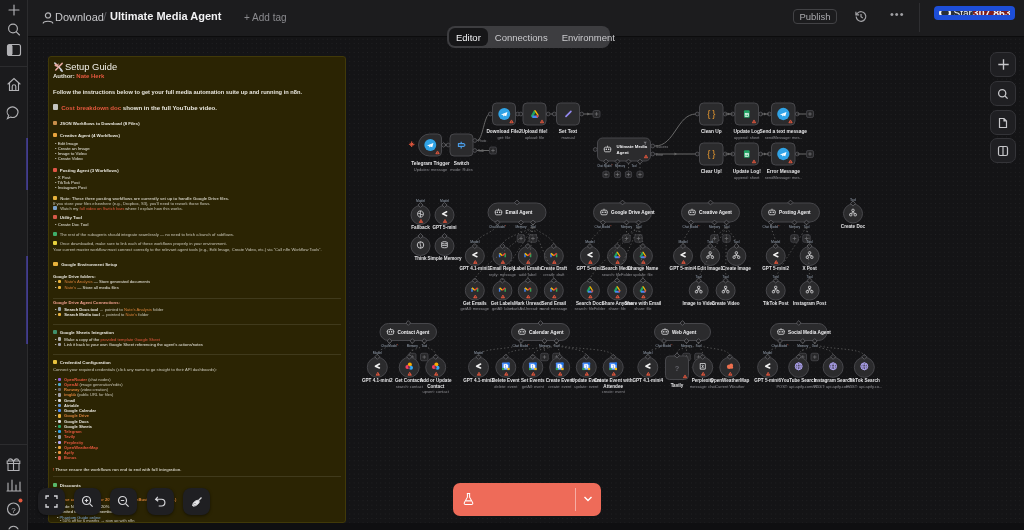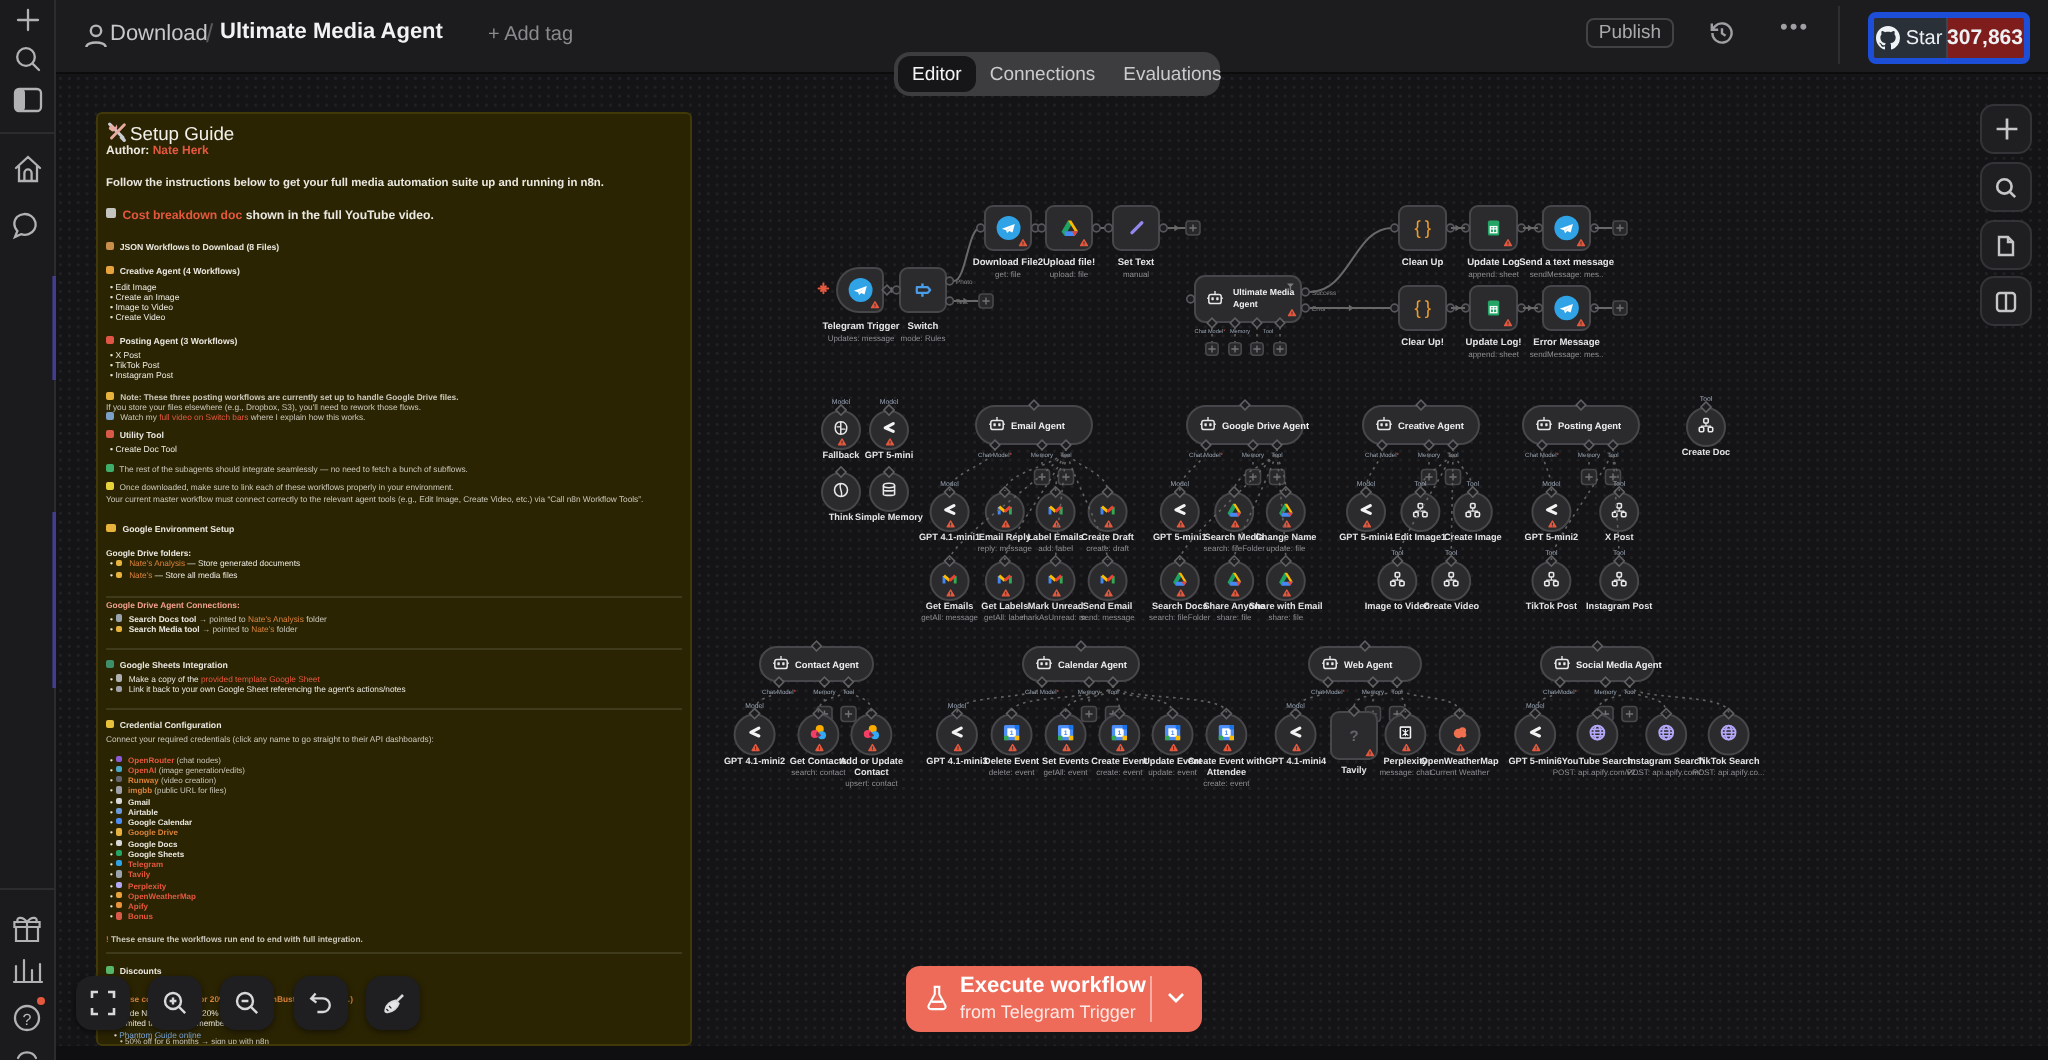--- a/index.html
+++ b/index.html
@@ -931,35 +931,35 @@
   <span class="abs" style="left:75px;top:9px;font-size:13px;color:#5a5a5e;">/</span>
   <span class="abs" style="left:82px;top:10px;font-size:11px;font-weight:700;color:#f2f2f4;">Ultimate Media Agent</span>
   <span class="abs" style="left:191px;top:11.5px;font-size:10px;color:#8b8b8f;padding-left:25px;">+ Add tag</span>
   <span class="abs" style="left:765px;top:9px;width:44px;height:15px;border:1px solid #424245;border-radius:4px;color:#a9a9ad;font-size:9.5px;display:flex;align-items:center;justify-content:center;">Publish</span>
   <svg class="abs" style="left:826px;top:9px;" width="14" height="15" viewBox="0 0 14 14" fill="none" stroke="#a0a0a4" stroke-width="1.2">
       <path d="M2.2,7 a4.8,4.8 0 1 0 1.4,-3.4 l-1.7,1.7 M1.9,2.2 v3.2 h3.2"></path>
       <path d="M7,4.6 v2.6 l1.8,1.2"></path>
     </svg>
   <span class="abs" style="left:862px;top:8px;font-size:11px;color:#a0a0a4;letter-spacing:1px;">•••</span>
   <div class="abs" style="left:891px;top:3px;width:1px;height:29px;background:#2e2e31;"></div>
-  <div class="abs" style="left:905.5px;top:6px;width:81px;height:26px;border:3px solid #1d4ed8;border-radius:4px;background:#7f1d1d;display:flex;overflow:hidden;">
+  <div class="abs" style="left:905.5px;top:6px;width:81px;height:14px;border:5px solid #1d4ed8;border-radius:4px;background:#7f1d1d;display:flex;overflow:hidden;">
     <div style="width:40px;background:#2a3038;display:flex;align-items:center;justify-content:center;border-right:1px solid #3d4450;">
       <svg width="12" height="12" viewBox="0 0 16 16" fill="#f0f3f6">
           <path d="M8 0C3.58 0 0 3.58 0 8c0 3.54 2.29 6.53 5.47 7.59.4.07.55-.17.55-.38 0-.19-.01-.82-.01-1.49-2.01.37-2.53-.49-2.69-.94-.09-.23-.48-.94-.82-1.13-.28-.15-.68-.52-.01-.53.63-.01 1.08.58 1.23.82.72 1.21 1.87.87 2.33.66.07-.52.28-.87.51-1.07-1.78-.2-3.64-.89-3.64-3.95 0-.87.31-1.59.82-2.15-.08-.2-.36-1.02.08-2.12 0 0 .67-.21 2.2.82.64-.18 1.32-.27 2-.27s1.36.09 2 .27c1.53-1.04 2.2-.82 2.2-.82.44 1.1.16 1.92.08 2.12.51.56.82 1.27.82 2.15 0 3.07-1.87 3.75-3.65 3.95.29.25.54.73.54 1.48 0 1.07-.01 1.93-.01 2.2 0 .21.15.46.55.38A8.01 8.01 0 0 0 16 8c0-4.42-3.58-8-8-8z"></path>
         </svg>
       <span style="color:#eef1f4;font-size:10px;margin-left:3px;">Star</span>
     </div>
     <div style="flex:1;display:flex;align-items:center;justify-content:center;color:#eef1f4;font-size:10.5px;font-weight:600;">307,863</div>
   </div>
 </div>
 
 <div id="tabs">
   <div class="tab active">Editor</div>
   <div class="tab">Connections</div>
-  <div class="tab">Evaluations</div>
+  <div class="tab">Environment</div>
 </div>
 
 <div class="rbtn" style="top:52px;">
     <svg width="13" height="13" viewBox="0 0 12 12" stroke="currentColor" stroke-width="1.25" fill="none">
       <path d="M6,1.2 v9.6 M1.2,6 h9.6"></path>
     </svg>
   </div>
 <div class="rbtn" style="top:81px;">
     <svg width="12" height="12" viewBox="0 0 12 12" stroke="currentColor" stroke-width="1.3" fill="none">
       <circle cx="5.2" cy="5.2" r="3.6"></circle>
@@ -1007,21 +1007,17 @@
       <path d="M4.5,8 l1.2,1.2 M3.2,9.5 l1,1" stroke="#1f1f22" stroke-width="0.6"></path>
     </svg>
   </div>
 
 <div class="abs" style="left:28px;top:523px;width:996px;height:7px;background:#0f0f11;z-index:28;"></div>
 <div id="exec">
   <svg style="margin-left:9px;" width="13" height="14" viewBox="0 0 14 15" fill="none" stroke="#fff" stroke-width="1.1">
       <path d="M5.2,1.5 h3.6 M5.8,1.5 v4 L2.5,11.5 a1.4,1.4 0 0 0 1.3,2 h6.4 a1.4,1.4 0 0 0 1.3,-2 L8.2,5.5 v-4"></path>
       <path d="M4,9.5 h6" stroke-width="1.3"></path>
     </svg>
-  <div style="margin-left:5px;">
-    <div style="font-size:11px;font-weight:700;line-height:1.35;">Execute workflow</div>
-    <div style="font-size:9px;color:rgba(255,255,255,0.85);line-height:1.3;">from Telegram Trigger</div>
-  </div>
   <div style="position:absolute;left:122px;top:5px;bottom:5px;width:1px;background:rgba(255,255,255,0.45);"></div>
   <svg style="position:absolute;left:130px;top:12px;" width="10" height="8" viewBox="0 0 10 8" fill="none" stroke="#fff" stroke-width="1.4">
       <path d="M1.5,2 L5,5.5 L8.5,2"></path>
     </svg>
 </div>
 
 </body></html>

